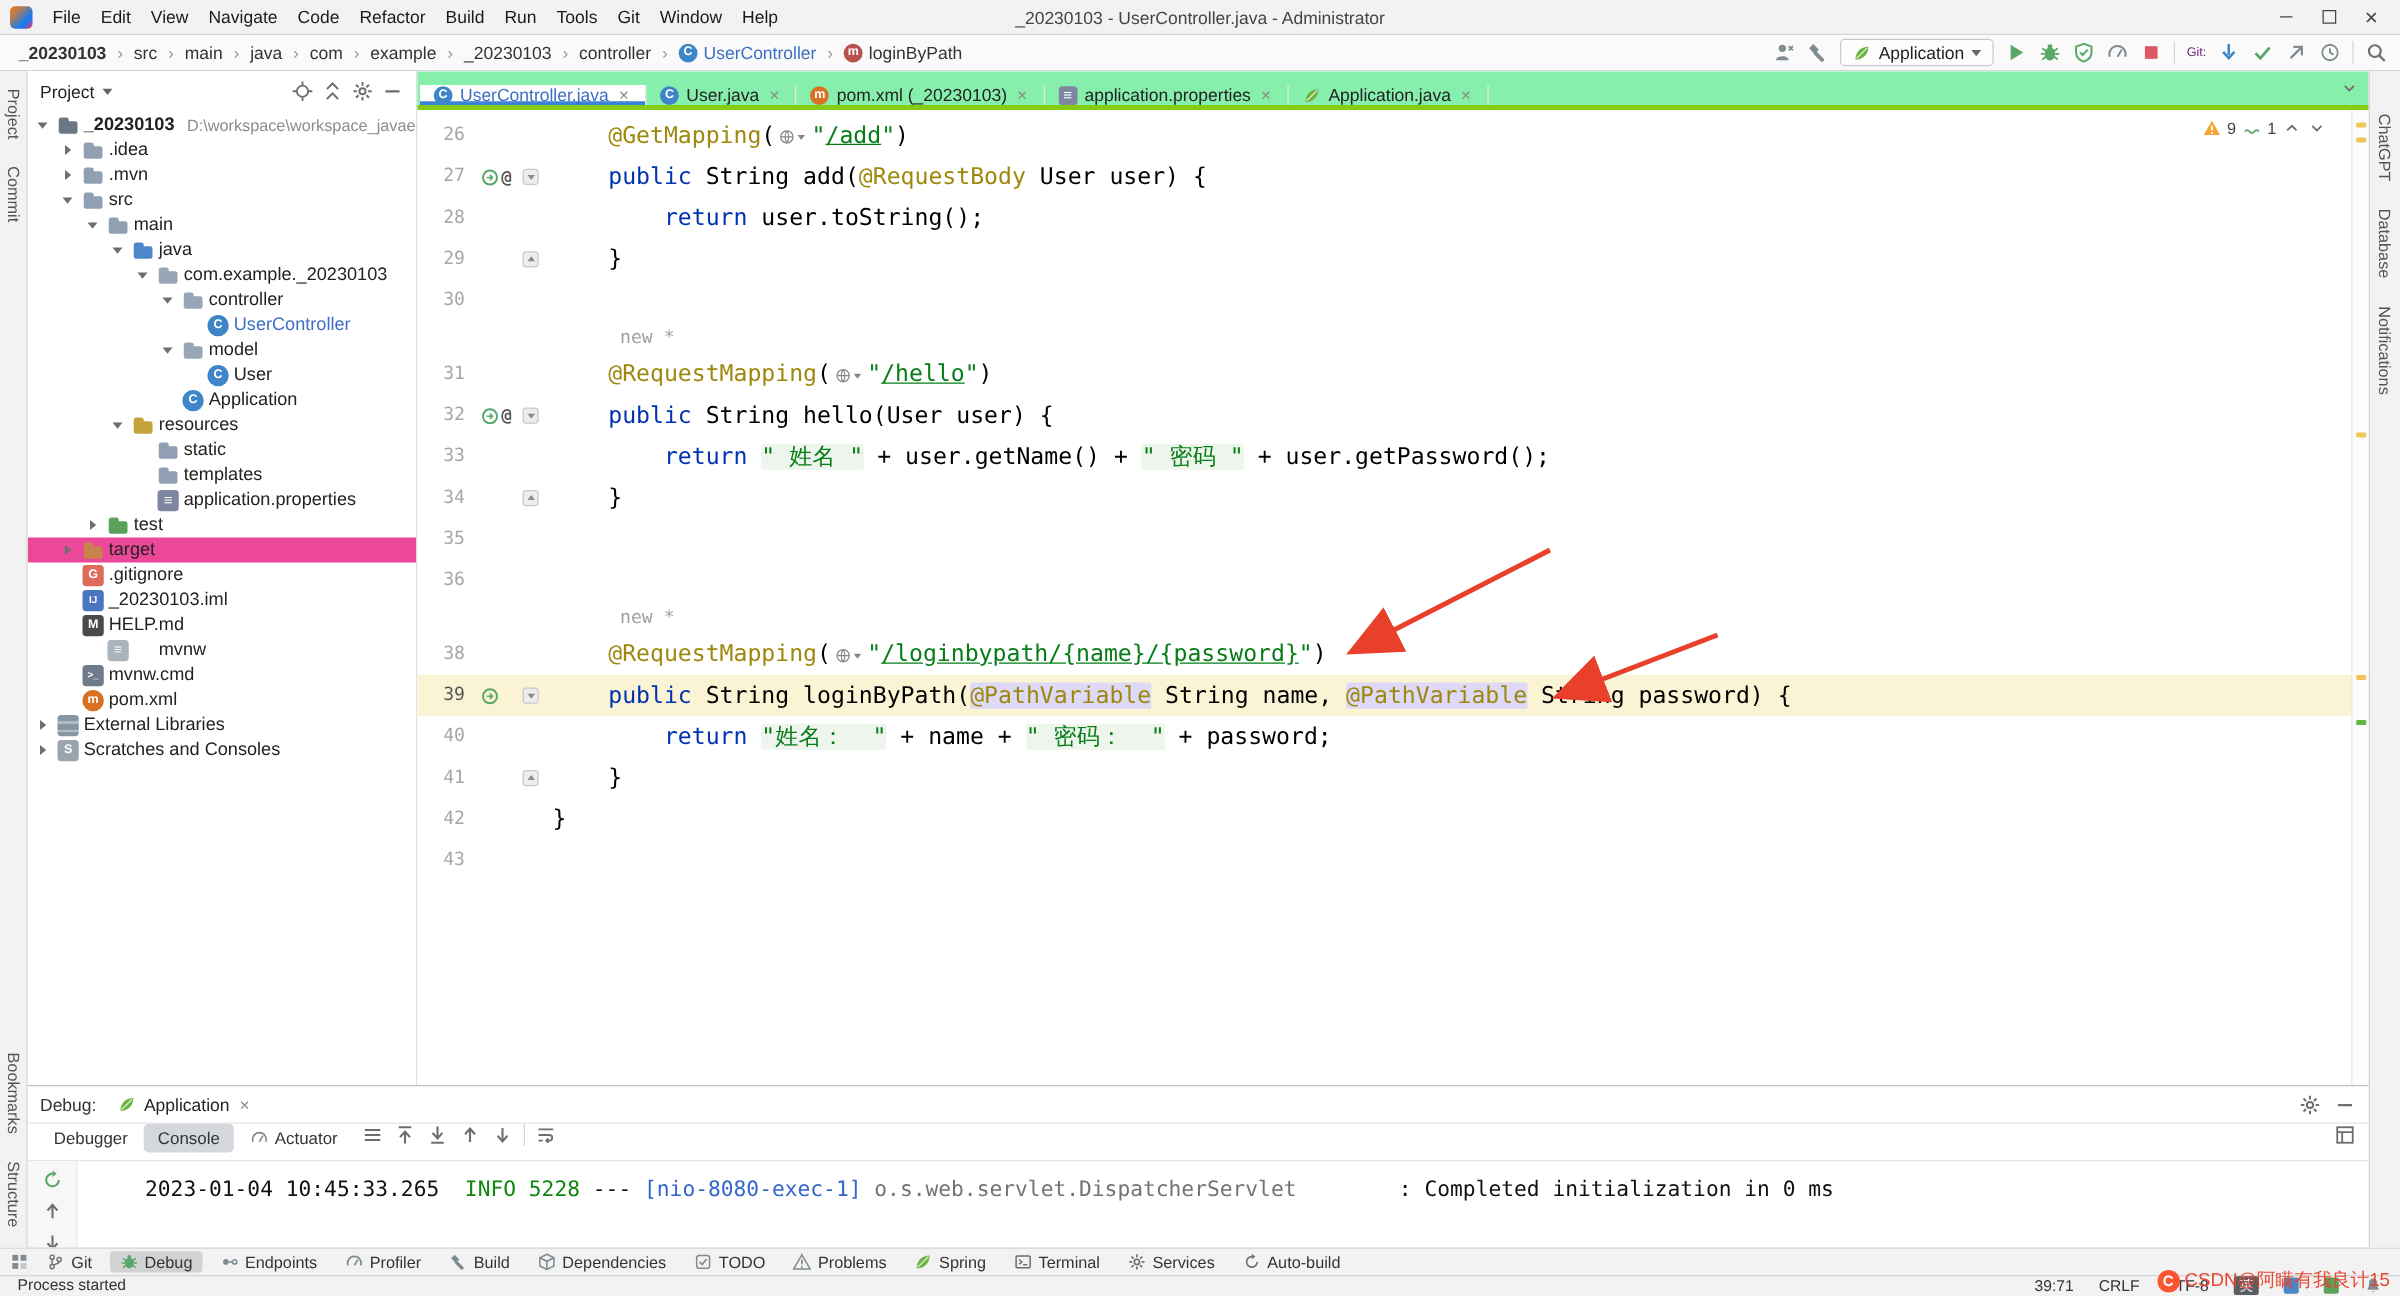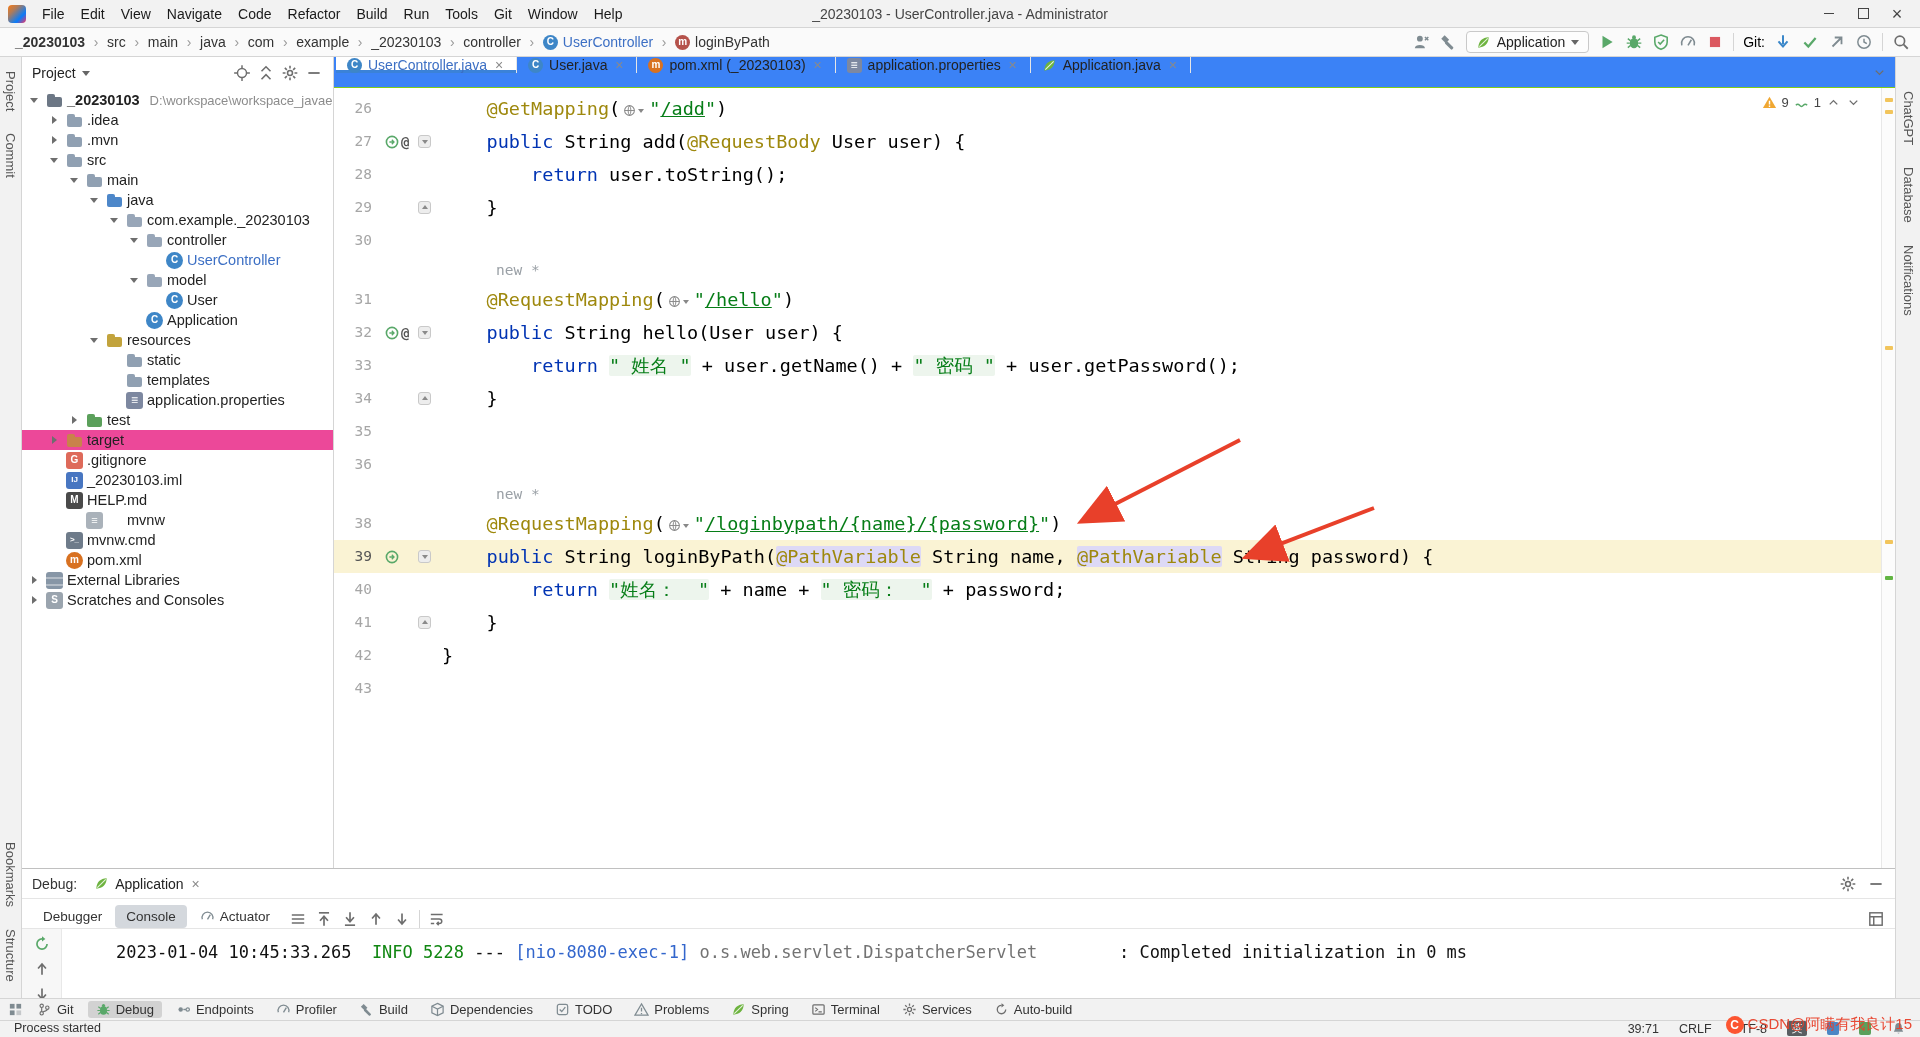--- a/index.html
+++ b/index.html
@@ -27,21 +27,21 @@
   .bc-sep{width:10px;text-align:center;color:#999}
   .bc-sep::before{content:"›";font-size:14px}
   #run-toolbar{margin-left:auto;display:flex;align-items:center;gap:9px}
   .tbi{width:18px;height:18px;display:inline-flex;align-items:center;justify-content:center;flex:none;cursor:default}
   .tbi svg{width:100%;height:100%}
   .tbi.sm{width:15px;height:15px}
   .vsep{width:1px;height:18px;background:#D5D5D5;flex:none}
   .runcfg{display:flex;align-items:center;gap:6px;border:1px solid #C9C9C9;background:#FDFDFD;border-radius:4px;padding:2px 9px;font-size:14px;color:#222}
   .ddcaret{width:8px;height:8px;position:relative}
   .ddcaret::before{content:"";position:absolute;left:0;top:2px;border-top:5px solid #666;border-left:4px solid transparent;border-right:4px solid transparent}
-  .gitlabel{font-size:14px;color:#000000}
+  .gitlabel{font-size:10px;color:#701a75}
 
   
   #strip-left{position:absolute;left:0;top:57px;bottom:39px;width:22px;background:#F2F2F2;border-right:1px solid #D5D5D5;display:flex;flex-direction:column;align-items:center;z-index:20}
   #strip-right{position:absolute;right:0;top:57px;bottom:39px;width:25px;background:#F2F2F2;border-left:1px solid #D5D5D5;display:flex;flex-direction:column;align-items:center;z-index:20}
   .sgroup{display:flex;flex-direction:column;align-items:center;gap:22px}
   .sgroup.top{margin-top:14px}
   .sgroup.bottom{margin-top:auto;margin-bottom:16px}
   .sgroup.rtop{margin-top:34px}
   .vlabel{writing-mode:vertical-rl;font-size:13px;color:#555;cursor:default;white-space:nowrap}
 
@@ -84,21 +84,21 @@
   .i-gitfile{background:#DE6A5A}.i-gitfile::after{content:"G"}
   .i-idea{background:#4876C1}.i-idea::after{content:"IJ";font-size:8px}
   .i-md{background:#4A4A4A}.i-md::after{content:"M"}
   .i-file{background:#AAB2BA}.i-file::after{content:"≡";font-size:11px}
   .i-cmd{background:#6E7B8A}.i-cmd::after{content:">_";font-size:8px}
   .i-libs{background:repeating-linear-gradient(180deg,#8796A6 0 5px,#B3BCC6 5px 7px)}
   .i-scratch{background:#9AA4AE}.i-scratch::after{content:"S"}
 
   
   #editor-col{flex:1;display:flex;flex-direction:column;min-width:0;background:#fff}
-  #tabbar{height:31px;flex:none;display:flex;align-items:flex-start;border-bottom:1px solid #84cc16;background:#3b82f6;padding-left:2px}
+  #tabbar{height:31px;flex:none;display:flex;align-items:flex-end;border-bottom:4px solid #84cc16;background:#86efac;padding-left:2px}
   .etab{display:flex;align-items:center;gap:6px;padding:0 11px;font-size:14px;color:#222;border-right:1px solid #E6E6E6;position:relative;white-space:nowrap;cursor:default}
   .etab.sel{box-shadow:inset 0 -3px 0 #3B82D8;background:#fff}
   .etab.mod>.etlabel{color:#3C6FC4}
   .tclose{width:12px;height:12px;display:inline-flex;align-items:center;justify-content:center;color:#8A8A8A}
   .tclose::before{content:"×";font-size:14px;line-height:1}
   #tab-overflow{margin-left:auto;align-self:center;margin-right:8px}
 
   #editor{flex:1;position:relative;overflow:hidden;background:#fff}
   #code{position:relative;z-index:1;padding-top:4px}
   .crow{display:flex;height:33px;align-items:stretch}
@@ -133,21 +133,21 @@
   #inspections{position:absolute;top:5px;right:28px;z-index:6;display:flex;align-items:center;gap:5px;font-size:13px;color:#444;background:rgba(255,255,255,.85);padding:2px 6px;border-radius:4px}
   #error-stripe{position:absolute;top:0;right:0;bottom:0;width:14px;border-left:1px solid #E8E8E8;background:#FCFCFC;z-index:4}
   .stripe-mark{position:absolute;left:3px;width:8px;height:4px;border-radius:1px;background:#F2C55C}
   .stripe-mark.g{background:#62B543}
 
   
   #debug-panel{margin-left:22px;margin-right:25px;border-top:1px solid #C0C0C0;display:flex;flex-direction:column;background:#fff;overflow:hidden}
   #debug-header{height:30px;flex:none;display:flex;align-items:center;gap:10px;padding:0 10px;border-bottom:1px solid #E5E5E5;font-size:14px}
   .dbg-label{color:#333}
   .dbg-session{display:flex;align-items:center;gap:6px;padding:2px 7px;border-radius:3px;color:#222}
-  #debug-tabs{height:30px;flex:none;display:flex;align-items:flex-end;gap:8px;padding:0 10px;border-bottom:1px solid #E5E5E5;font-size:13.5px}
+  #debug-tabs{height:30px;flex:none;display:flex;align-items:flex-start;gap:8px;padding:0 10px;border-bottom:1px solid #E5E5E5;font-size:13.5px}
   #debug-tabs-list{display:flex;align-items:center;gap:2px}
   .dtab{display:flex;align-items:center;gap:5px;padding:4px 11px;border-radius:4px;color:#333;cursor:default}
   .dtab.sel{background:#D4D8DD}
   #debug-body{flex:1;display:flex;min-height:0}
   #debug-side{width:40px;flex:none;border-right:1px solid #E8E8E8;background:#F7F7F7;display:flex;flex-direction:column;align-items:center;gap:7px;padding-top:6px}
   #console{flex:1;padding:11px 0 0 54px;font:17px/24px "DejaVu Sans Mono","Liberation Mono",monospace;white-space:pre;color:#111;overflow:hidden}
   .cg{color:#118712}
   .cb{color:#3366CC}
   .ct{color:#737373}
 

